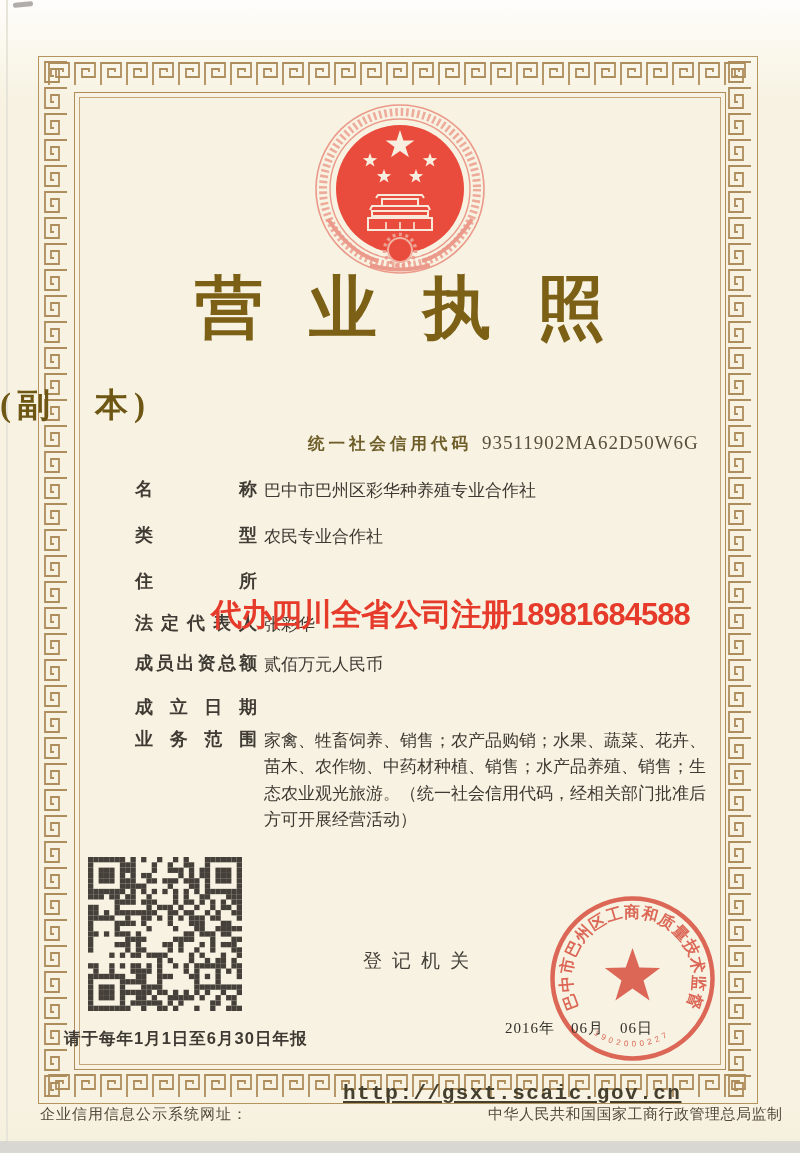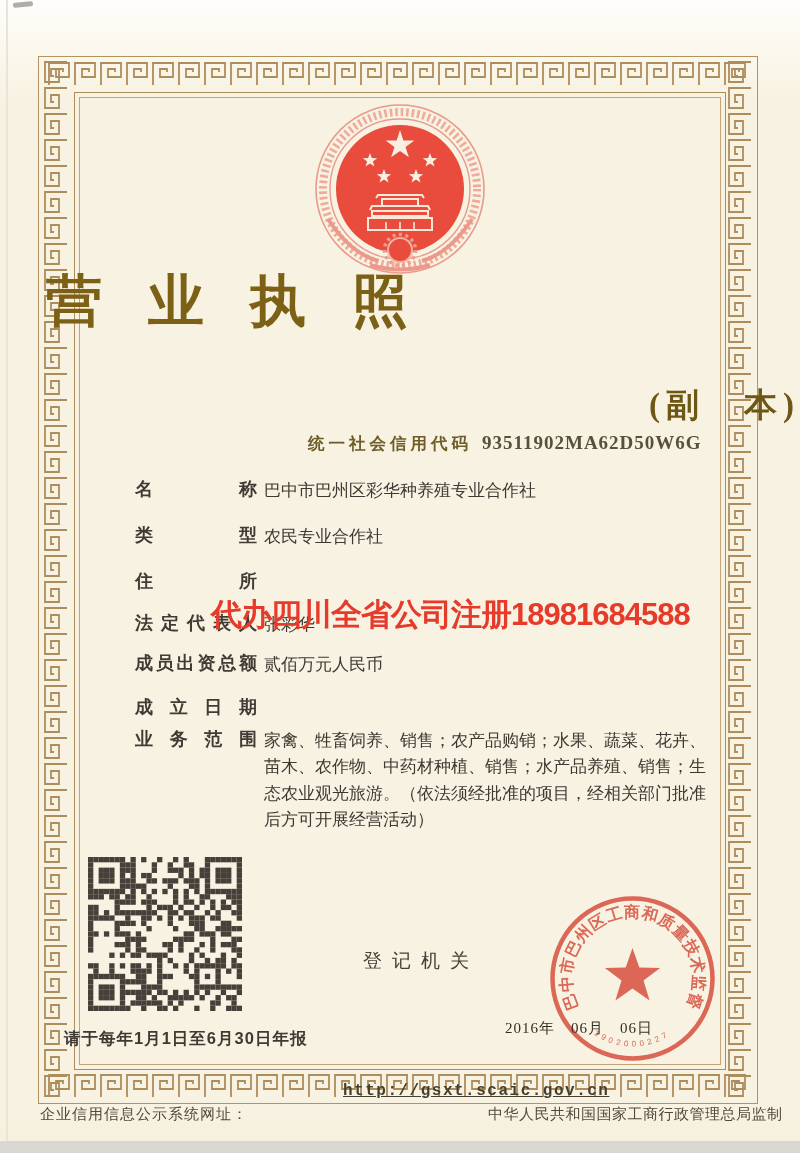--- a/index.html
+++ b/index.html
@@ -18,48 +18,48 @@
   .frame-inner{left:74px;top:92px;width:652px;height:978px;border:1.2px solid #ae8d5a;box-sizing:border-box;}
   .frame-inner2{left:79px;top:97px;width:642px;height:968px;border:1px solid #c3a577;box-sizing:border-box;}
   .band{overflow:hidden;}
   .band-top{left:42px;top:60px;width:712px;height:28px;}
   .band-bottom{left:42px;top:1072px;width:712px;height:28px;}
   .band-left{left:42px;top:60px;width:28px;height:1040px;}
   .band-right{left:726px;top:60px;width:28px;height:1040px;}
   
   .emblem{left:312px;top:101px;width:176px;height:176px;}
   
-  .title{left:0;top:268px;width:800px;font-size:56px;line-height:1.2;
+  .title{left:0;top:268px;width:800px;text-align:center;font-size:68px;line-height:1.2;
          font-weight:900;color:#7c6016;letter-spacing:46px;padding-left:46px;box-sizing:border-box;
          font-family:"Liberation Serif","DejaVu Serif",serif;}
-  .subtitle{left:0;top:383px;width:800px;text-align:right;font-size:33px;font-weight:700;color:#6e5715;letter-spacing:6px;}
+  .subtitle{left:0;top:383px;width:800px;text-align:left;font-size:33px;font-weight:700;color:#6e5715;letter-spacing:6px;}
   .credit-line{left:308px;top:432px;white-space:nowrap;}
   .credit-label{font-family:"Liberation Sans","DejaVu Sans",sans-serif;font-weight:700;font-size:16.5px;color:#6e5d28;letter-spacing:4px;}
-  .credit-code{font-size:19px;font-weight:700;color:#57503c;letter-spacing:1px;margin-left:6px;}
+  .credit-code{font-size:19px;font-weight:400;color:#57503c;letter-spacing:1px;margin-left:6px;}
   
   .fields{left:135px;top:477px;width:576px;}
   .f-row{display:flex;align-items:flex-start;}
   .f-label{width:122px;flex:0 0 122px;font-family:"Liberation Sans","DejaVu Sans",sans-serif;
            font-weight:700;font-size:18px;color:#403c35;line-height:1.35;}
   .jchars{display:flex;justify-content:space-between;}
   .f-value{flex:1;font-size:17px;color:#3d3932;line-height:1.55;padding-left:7px;padding-top:1px;}
   .mb1{margin-bottom:19px;} .mb2{margin-bottom:18px;} .mb3{margin-bottom:18px;}
   .mb4{margin-bottom:13px;} .mb5{margin-bottom:16px;} .mb6{margin-bottom:8px;}
   
   .watermark{left:211px;top:594px;width:460px;font-family:Liberation Sans, sans-serif;
              font-weight:700;font-size:31px;letter-spacing:-1px;color:#e63a2b;white-space:nowrap;z-index:30;}
   
   .qr{left:88px;top:857px;width:154px;height:154px;}
   .reg-label{left:363px;top:948px;font-size:19px;color:#44403a;letter-spacing:10px;font-family:"Liberation Sans","DejaVu Sans",sans-serif;}
   .seal{left:545px;top:891px;width:175px;height:175px;opacity:.82;mix-blend-mode:multiply;z-index:20;}
   .issue-date{left:505px;top:1019px;font-size:15px;font-weight:400;color:#33302a;letter-spacing:1px;z-index:25;white-space:nowrap;}
   .annual-note{left:64px;top:1028px;font-family:"Liberation Sans","DejaVu Sans",sans-serif;
                font-weight:700;font-size:16.5px;color:#3e3a33;letter-spacing:1px;}
   .site-url{left:343px;top:1082px;font-family:"Liberation Mono","DejaVu Sans Mono",monospace;
-            font-weight:700;font-size:16px;color:#453f2e;letter-spacing:1.5px;text-decoration:underline;z-index:15;}
+            font-weight:700;font-size:21px;color:#453f2e;letter-spacing:1.5px;text-decoration:underline;z-index:15;}
   .footer-left{left:40px;top:1105px;font-size:15px;color:#53493b;letter-spacing:1px;}
   .footer-right{left:488px;top:1105px;font-size:15px;color:#53493b;letter-spacing:.5px;text-align:right;}
 </style>
 </head>
 <body>
 
 <div class="abs scan-strip"></div>
 <div class="abs scan-edge"></div>
 <div class="abs scan-mark"></div>
 
@@ -163,21 +163,21 @@
         <span>期</span>
       </div>
   </div>
   <div class="f-row">
     <div class="f-label jchars">
         <span>业</span>
         <span>务</span>
         <span>范</span>
         <span>围</span>
       </div>
-    <div class="f-value">家禽、牲畜饲养、销售；农产品购销；水果、蔬菜、花卉、苗木、农作物、中药材种植、销售；水产品养殖、销售；生态农业观光旅游。（依法须经批准的项目，经相关部门批准后方可开展经营活动）</div>
+    <div class="f-value">家禽、牲畜饲养、销售；农产品购销；水果、蔬菜、花卉、苗木、农作物、中药材种植、销售；水产品养殖、销售；生态农业观光旅游。（统一社会信用代码，经相关部门批准后方可开展经营活动）</div>
   </div>
 </div>
 
 <div class="abs watermark">代办四川全省公司注册18981684588</div>
 
 <div class="abs qr" id="qr"><svg width="154" height="154" viewBox="0 0 154 154" fill="#45403a">
       <rect x="0.00" y="0.00" width="5.31" height="5.31"></rect>
       <rect x="5.31" y="0.00" width="5.31" height="5.31"></rect>
       <rect x="10.62" y="0.00" width="5.31" height="5.31"></rect>
       <rect x="15.93" y="0.00" width="5.31" height="5.31"></rect>

